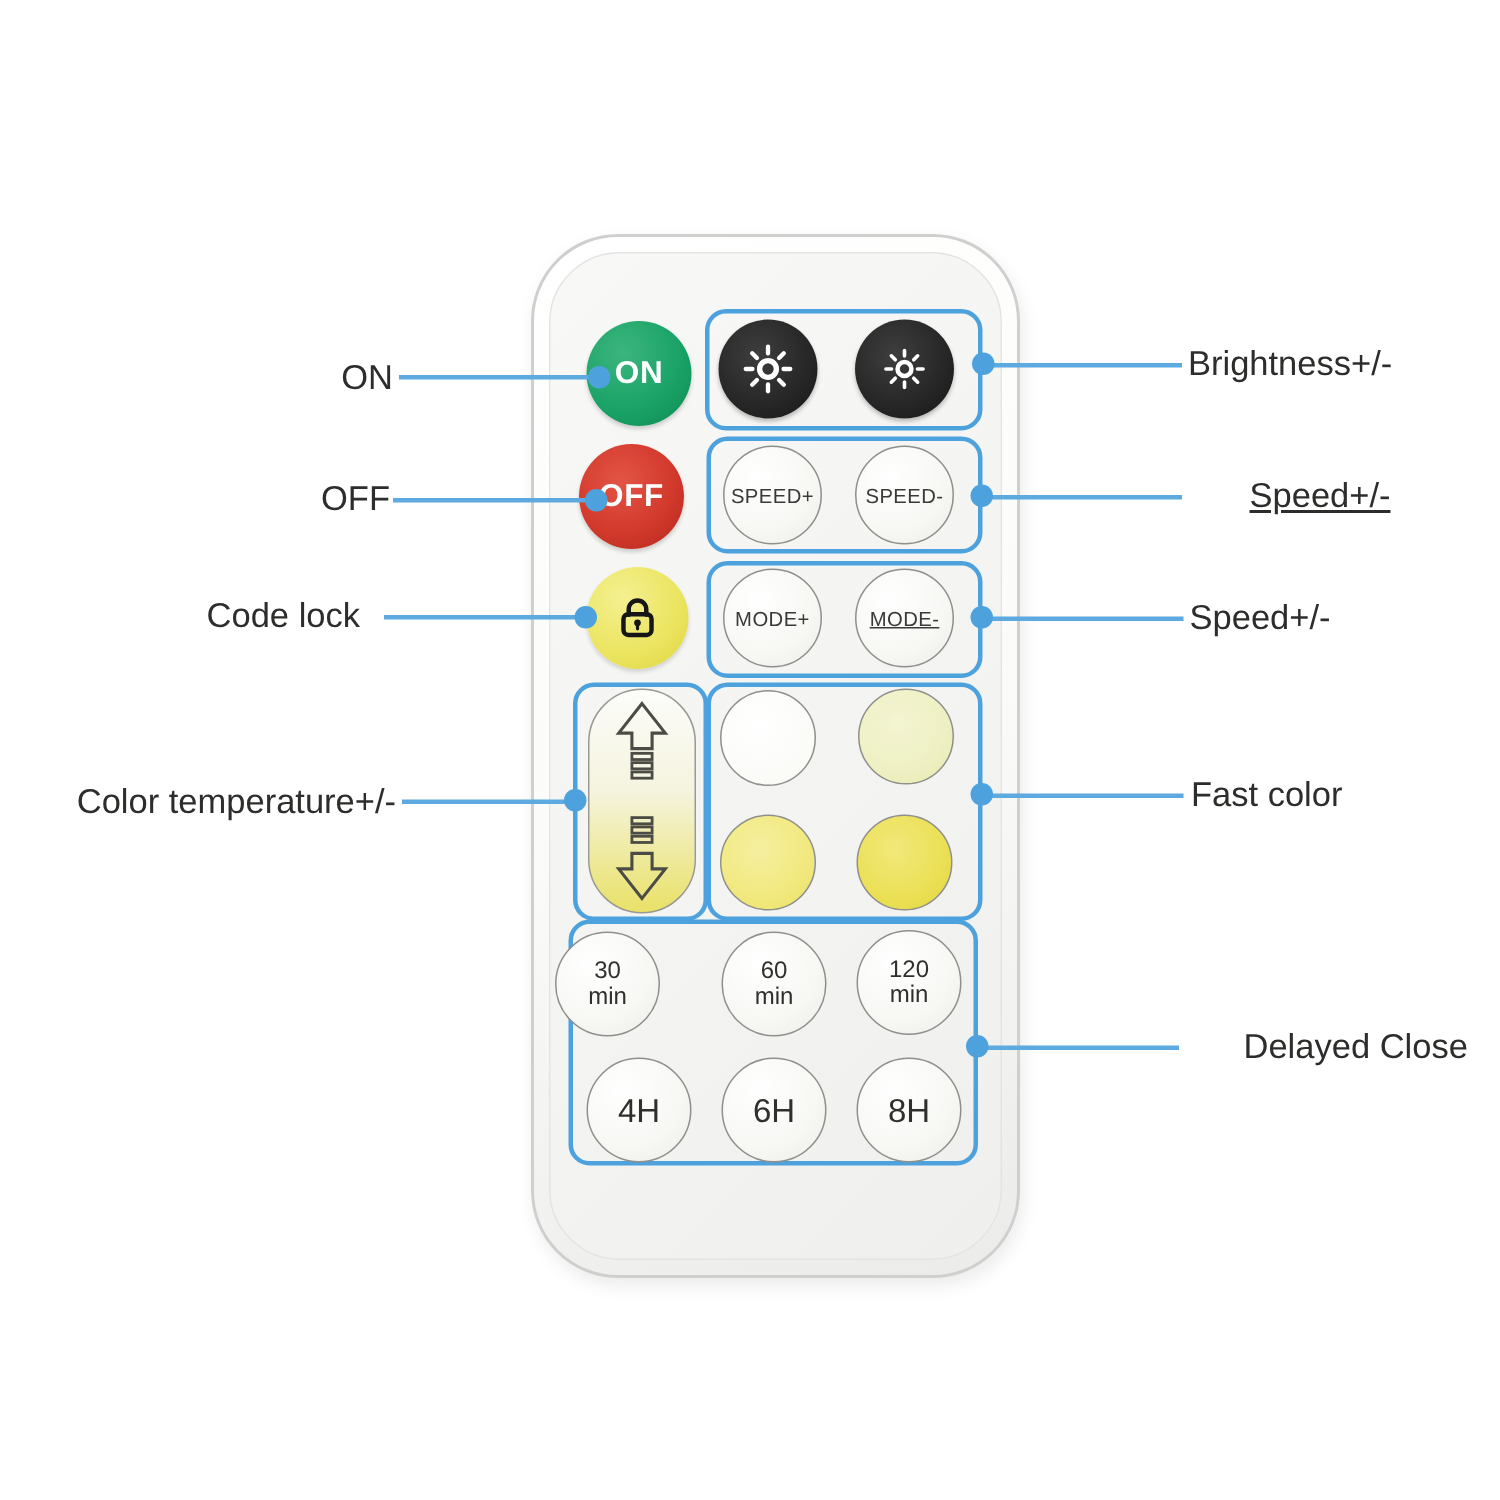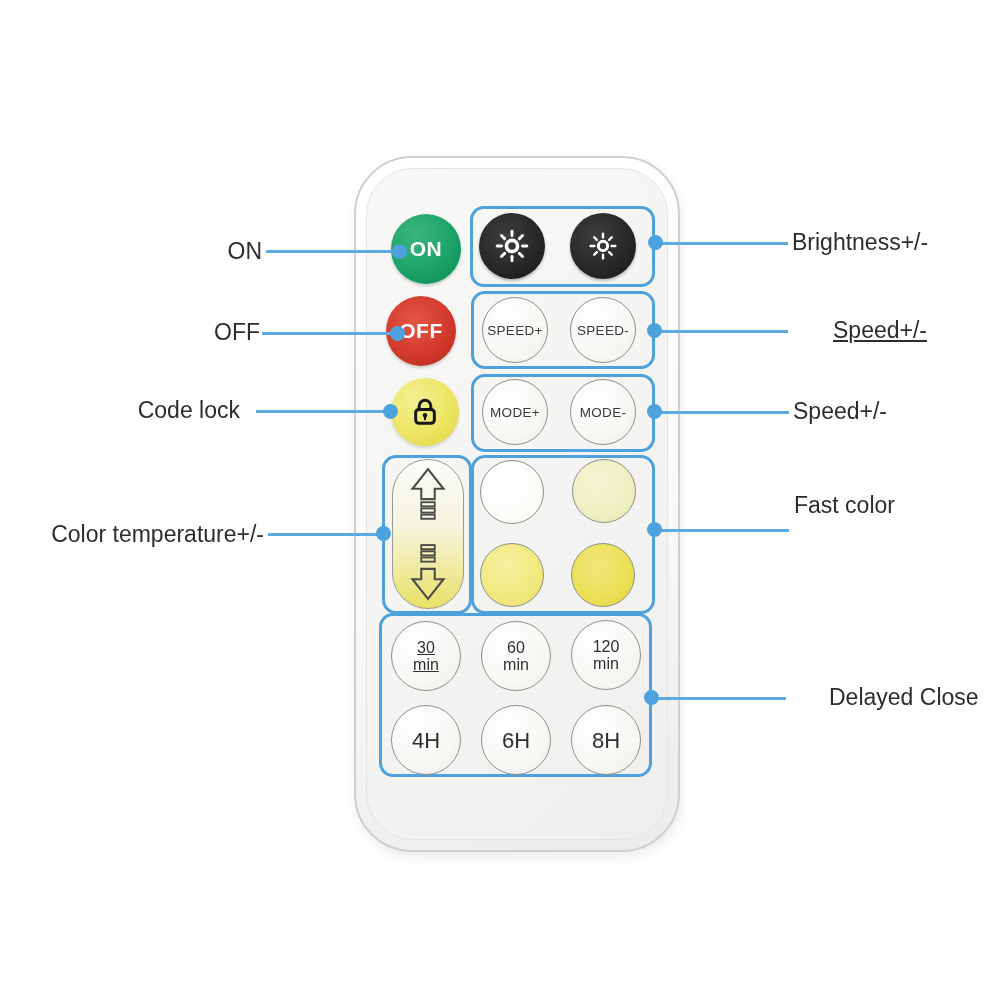--- a/index.html
+++ b/index.html
@@ -134,21 +134,21 @@
         <line x1="8.3" y1="31.7" x2="11.8" y2="28.2"></line>
           <line x1="28.2" y1="11.8" x2="31.7" y2="8.3"></line>
       </g>
     </svg>
   </span>
 </div>
 
 <div class="btn btn-white btn-speed" style="left:482px;top:297px;width:66px;height:66px;">SPEED+</div>
 <div class="btn btn-white btn-speed" style="left:570px;top:297px;width:66px;height:66px;">SPEED-</div>
 <div class="btn btn-white btn-speed" style="left:482px;top:379px;width:66px;height:66px;">MODE+</div>
-<div class="btn btn-white btn-speed" style="left:570px;top:379px;width:66px;height:66px;">MODE-</div>
+<div class="btn btn-white btn-speed" style="left:570px;top:379px;width:66px;height:66px;text-decoration:underline;">MODE-</div>
 
 <div class="temp-pill">
   <span class="icon">
     <svg width="42" height="58" viewBox="0 0 40 56">
       <path d="M20 2 L35 21 L26.5 21 L26.5 31 L13.5 31 L13.5 21 L5 21 Z" fill="none" stroke="#4c4c46" stroke-width="2"></path>
       <g fill="none" stroke="#4c4c46" stroke-width="1.8">
         <rect x="13.5" y="34" width="13" height="4"></rect>
         <rect x="13.5" y="40" width="13" height="4"></rect>
         <rect x="13.5" y="46" width="13" height="4"></rect>
       </g>
@@ -164,21 +164,21 @@
       <path d="M20 54 L35 35 L26.5 35 L26.5 25 L13.5 25 L13.5 35 L5 35 Z" fill="none" stroke="#4c4c46" stroke-width="2"></path>
     </svg>
   </span>
 </div>
 
 <div class="btn fc-white" style="left:480px;top:460px;width:64px;height:64px;"></div>
 <div class="btn fc-warm" style="left:572px;top:459px;width:64px;height:64px;"></div>
 <div class="btn fc-yellow" style="left:480px;top:543px;width:64px;height:64px;"></div>
 <div class="btn fc-deep" style="left:571px;top:543px;width:64px;height:64px;"></div>
 
-<div class="btn btn-white btn-timer" style="left:391px;top:621px;width:70px;height:70px;text-decoration:underline;">
+<div class="btn btn-white btn-timer" style="left:370px;top:621px;width:70px;height:70px;">
   <span>30</span>
   <span>min</span>
 </div>
 <div class="btn btn-white btn-timer" style="left:481px;top:621px;width:70px;height:70px;">
   <span>60</span>
   <span>min</span>
 </div>
 <div class="btn btn-white btn-timer" style="left:571px;top:620px;width:70px;height:70px;">
   <span>120</span>
   <span>min</span>
@@ -221,14 +221,14 @@
 <div class="ann-dot" style="left:644px;top:690px;"></div>
 
 <div class="ann-label right-align" style="right:738px;top:238px;">ON</div>
 <div class="ann-label right-align" style="right:740px;top:319px;">OFF</div>
 <div class="ann-label right-align" style="right:760px;top:397px;">Code lock</div>
 <div class="ann-label right-align" style="right:736px;top:521px;">Color temperature+/-</div>
 
 <div class="ann-label" style="left:792px;top:229px;">Brightness+/-</div>
 <div class="ann-label" style="left:833px;top:317px;text-decoration:underline;">Speed+/-</div>
 <div class="ann-label" style="left:793px;top:398px;">Speed+/-</div>
-<div class="ann-label" style="left:794px;top:492px;">Fast color</div>
+<div class="ann-label" style="left:794px;top:516px;">Fast color</div>
 <div class="ann-label" style="left:790px;top:684px;margin-left:39px;">Delayed Close</div>
 
 </body></html>

